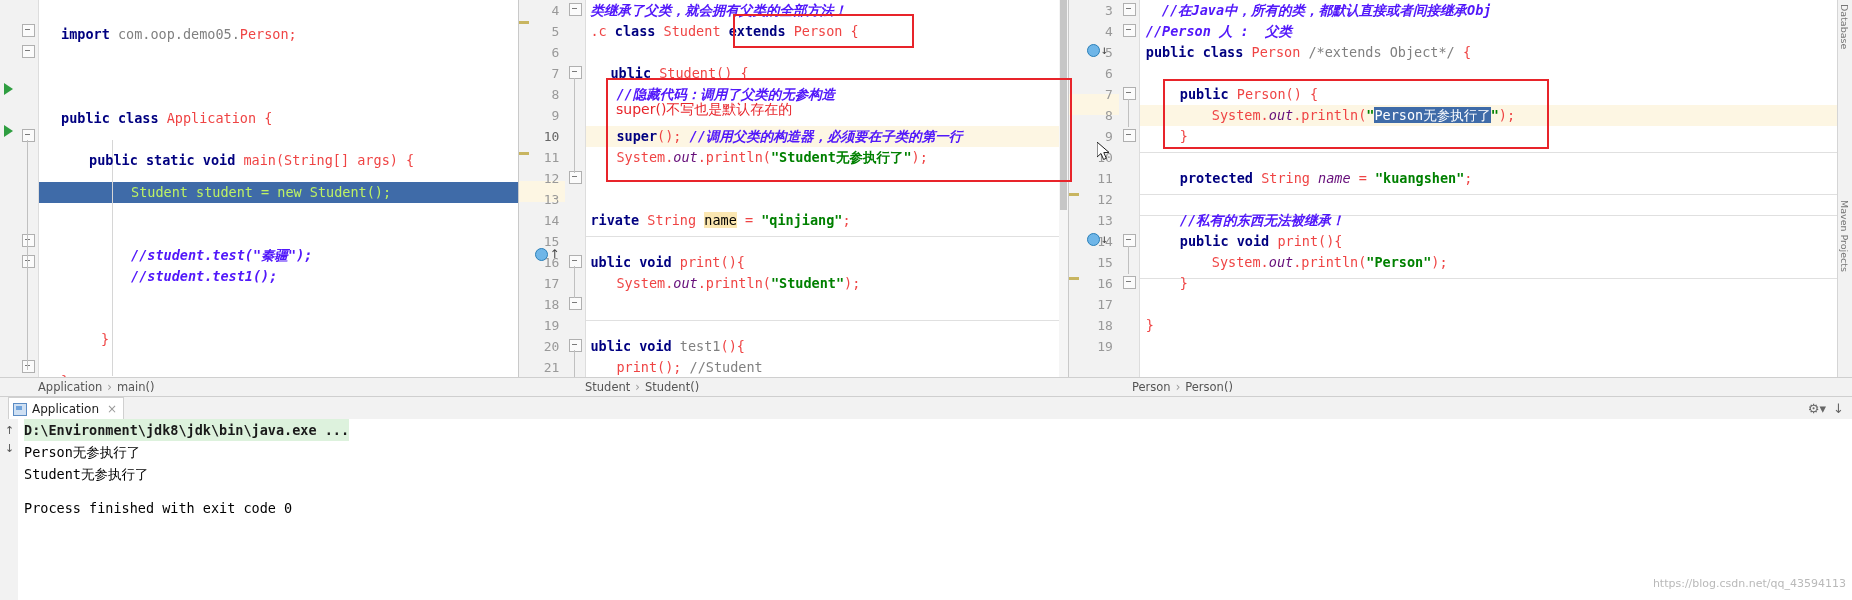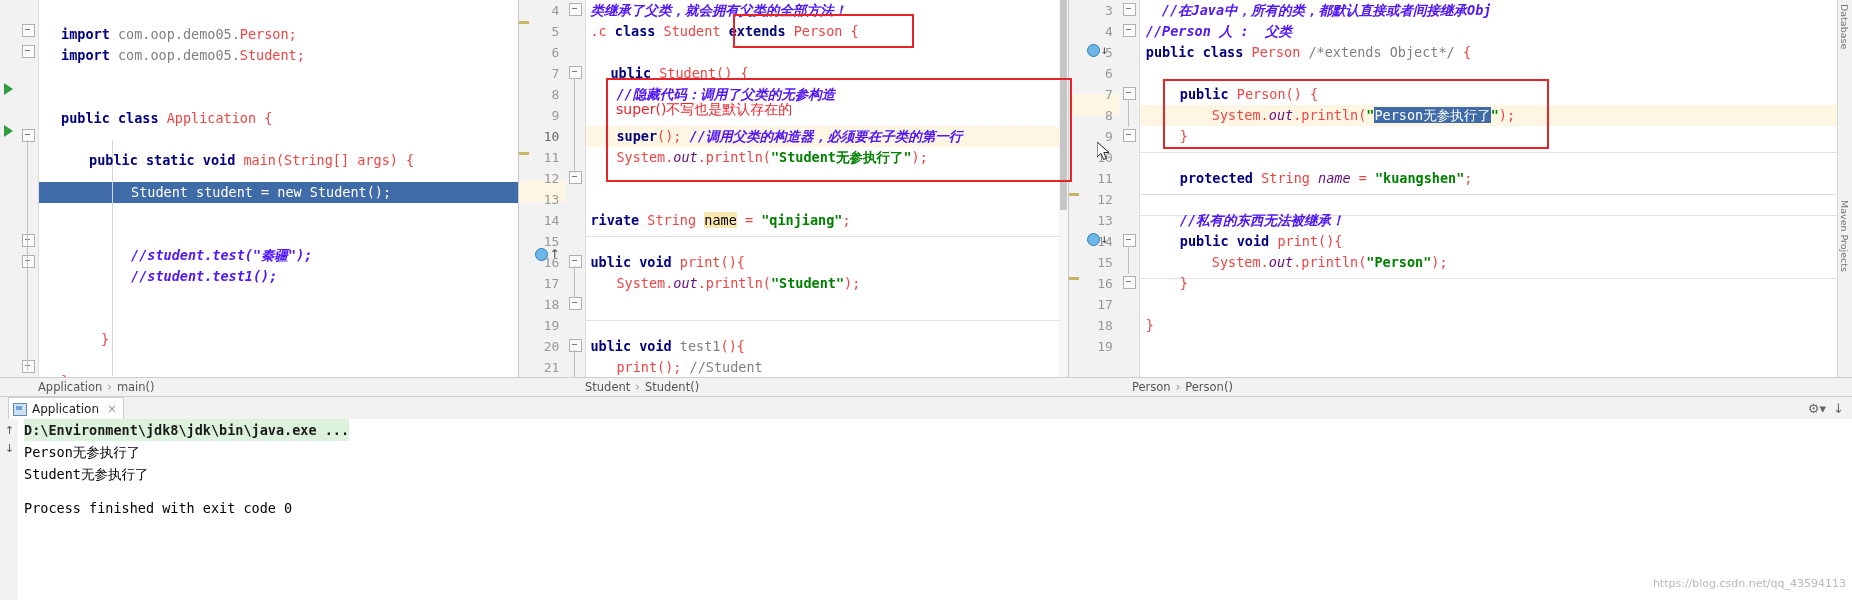--- a/index.html
+++ b/index.html
@@ -33,21 +33,21 @@
   .kw{color:#000080;font-weight:bold;}
   .pl{color:#ef4444;}
   .str{color:#008000;font-weight:bold;}
   .cmt{color:#808080;}
   .cmt-cn{color:#5218fa;font-style:italic;font-weight:bold;}
   .fld{color:#660e7a;font-style:italic;}
   .dim{color:#808080;}
 
   
   .sel-line{position:absolute;left:0;height:21px;background:#3f6ba8;}
-  .sel-text{background:#3f6ba8;color:#ffffff;}
+  .sel-text{background:#3f6ba8;color:#bef264;}
   .caret-line{position:absolute;left:0;height:21px;background:#fdf6e3;}
   .name-hl{background:#fbe7b2;}
   .search-hl{background:#3f6ba8;color:#fff;}
   .sep{position:absolute;left:0;height:1px;background:#e0e0e0;}
 
   
   .bp-run{position:absolute;width:13px;height:13px;}
   .tri{width:0;height:0;border-left:9px solid #2f9e41;border-top:6px solid transparent;border-bottom:6px solid transparent;}
   .ovr{position:absolute;display:flex;align-items:center;}
   .ovr .circ{width:11px;height:11px;border-radius:50%;background:#6fb6e8;border:1px solid #2a7fb8;}
@@ -124,21 +124,20 @@
         <div class="foldmark dn" style="left:2px;top:255px;"></div>
         <div class="foldmark dn" style="left:2px;top:360px;"></div>
         <div class="foldpin" style="left:7px;top:140px;height:230px;"></div>
       </div>
       <div class="code">
         
         <div class="sel-line" style="top:182px;width:519px;"></div>
         <div class="vline" style="left:73px;top:140px;height:236px;"></div>
 
         <div class="line" style="top:24px;left:22px;"><span class="kw">import</span> <span class="dim">com.oop.demo05.</span><span class="pl">Person;</span></div>
-        <div class="line" style="top:45px;left:22px;"><span class="kw">import</span> <span class="dim">com.oop.demo05.</span><span class="pl">Student;</span></div>
 
         <div class="line" style="top:108px;left:22px;"><span class="kw">public class</span> <span class="pl">Application {</span></div>
 
         <div class="line" style="top:150px;left:50px;"><span class="kw">public static void</span> <span class="pl">main(</span><span class="pl">String[] args) {</span></div>
 
         <div class="line" style="top:182px;left:92px;color:#fff;"><span class="sel-text">Student student = new Student();</span></div>
 
         <div class="line" style="top:245px;left:92px;"><span class="cmt-cn">//student.test("秦疆");</span></div>
         <div class="line" style="top:266px;left:92px;"><span class="cmt-cn">//student.test1();</span></div>
 

